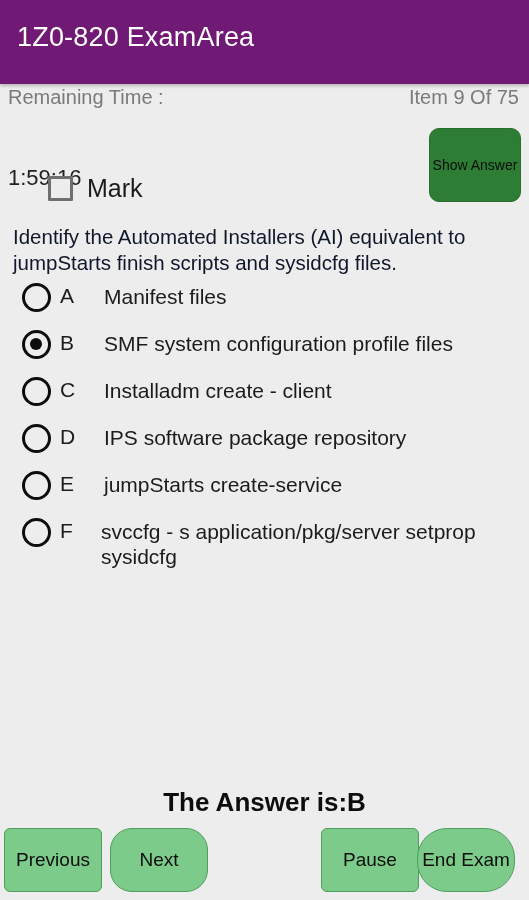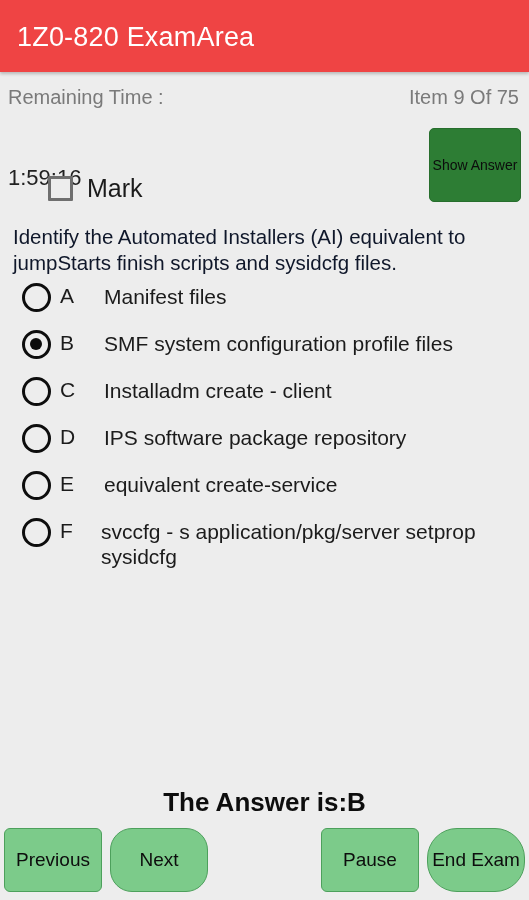--- a/index.html
+++ b/index.html
@@ -14,22 +14,22 @@
     overflow: hidden;
     position: relative;
     -webkit-font-smoothing: antialiased;
   }
 
   
   .appbar {
     position: absolute;
     left: 0; top: 0;
     width: 529px;
-    height: 72px;
-    background: #ef4444;
+    height: 84px;
+    background: #701a75;
     box-shadow: 0 2px 3px rgba(0,0,0,0.22);
     box-sizing: border-box;
   }
   .appbar-title {
     position: absolute;
     left: 17px;
     top: 22px;
     font-size: 27px;
     color: #ffffff;
     letter-spacing: 0.2px;
@@ -96,21 +96,21 @@
   }
 
   .show-answer-btn {
     position: absolute;
     left: 429px;
     top: 128px;
     width: 92px;
     height: 74px;
     background: #2d7d34;
     border: 1px solid #276e2d;
-    border-radius: 5px;
+    border-radius: 10px;
     color: #0c0c0c;
     font-size: 14px;
     display: flex;
     align-items: center;
     justify-content: center;
     box-sizing: border-box;
     padding: 0 2px;
     text-align: center;
     cursor: pointer;
   }
@@ -216,21 +216,21 @@
     display: flex;
     align-items: center;
     justify-content: center;
     box-sizing: border-box;
     cursor: pointer;
     white-space: nowrap;
   }
   .btn-previous { left: 4px;   width: 98px; }
   .btn-next     { left: 110px; width: 98px; border-radius: 22px; }
   .btn-pause    { left: 321px; width: 98px; }
-  .btn-endexam  { left: 427px; width: 98px; border-radius: 30px; }
+  .btn-endexam  { left: 417px; width: 98px; border-radius: 30px; }
 </style>
 </head>
 <body>
 
 <div class="appbar">
   <div class="appbar-title">1Z0-820 ExamArea</div>
 </div>
 
 <div class="status-strip">
   <div class="remaining-label">Remaining Time :</div>
@@ -270,21 +270,21 @@
 
   <div class="option-row">
     <div class="radio"></div>
     <div class="option-letter">D</div>
     <div class="option-text">IPS software package repository</div>
   </div>
 
   <div class="option-row">
     <div class="radio"></div>
     <div class="option-letter">E</div>
-    <div class="option-text">equivalent create-service</div>
+    <div class="option-text">jumpStarts create-service</div>
   </div>
 
   <div class="option-row tall">
     <div class="radio"></div>
     <div class="option-letter">F</div>
     <div class="option-text wrap2">svccfg - s application/pkg/server setprop sysidcfg</div>
   </div>
 
 </div>
 

